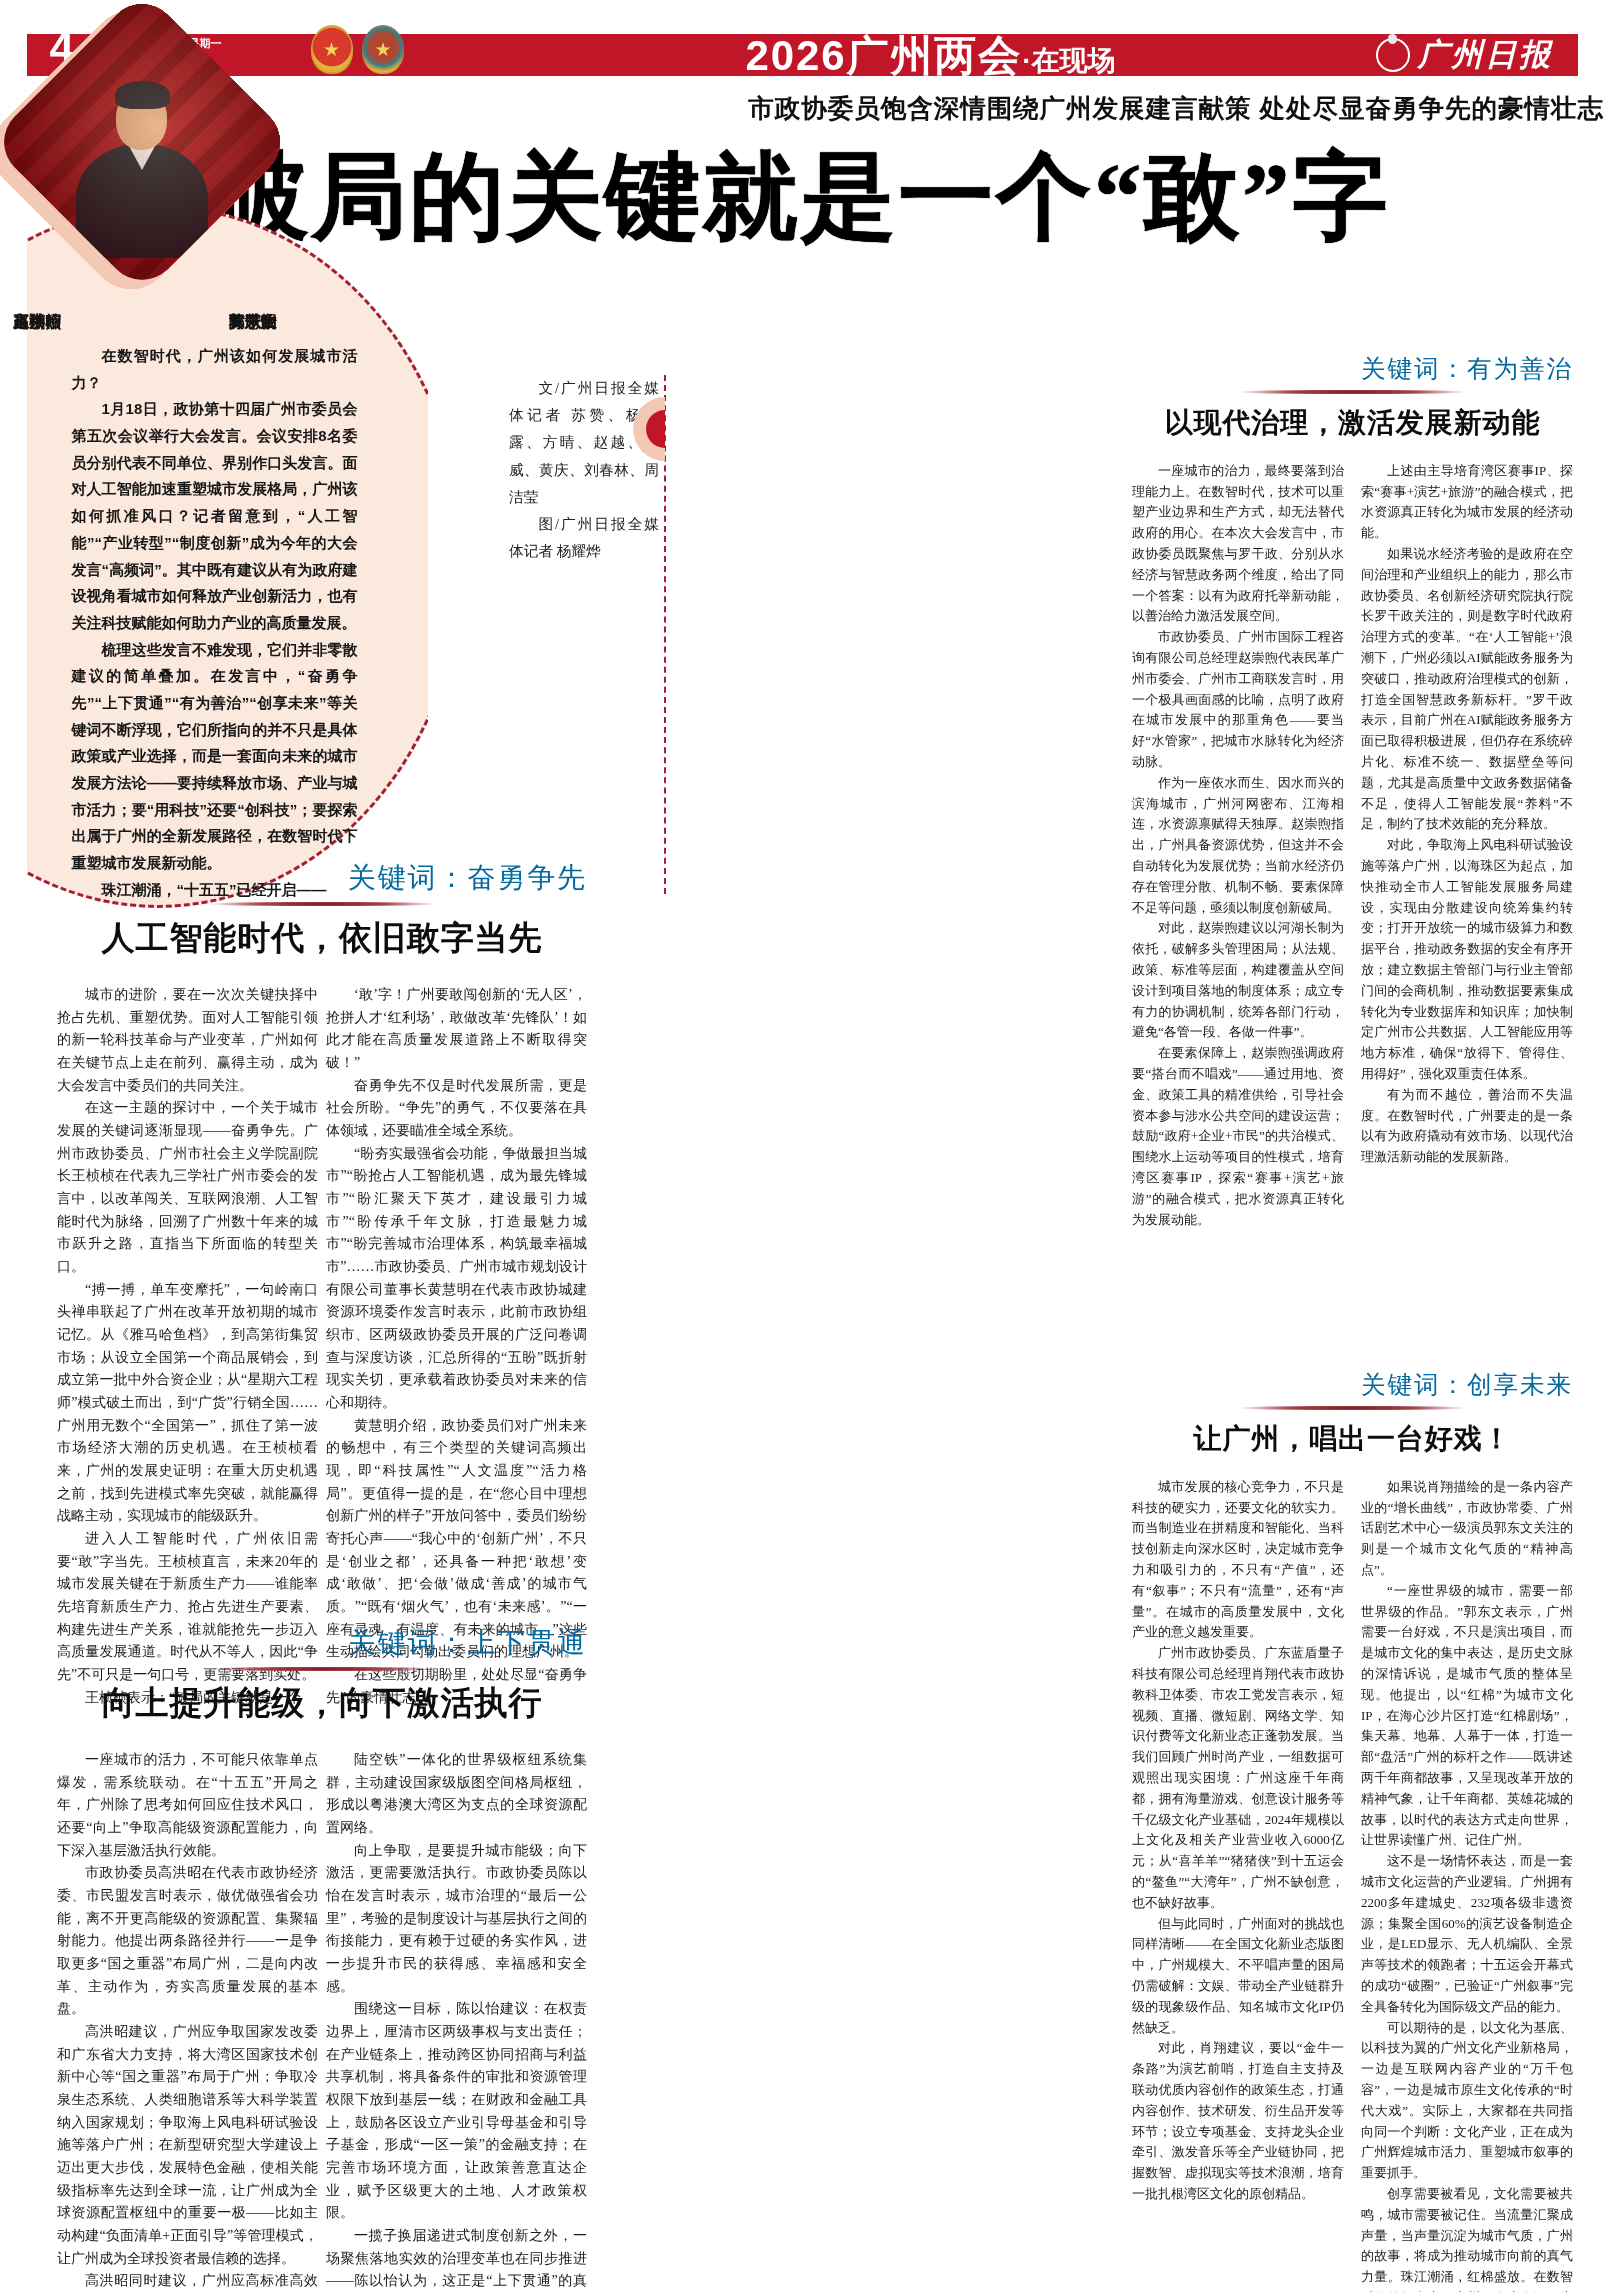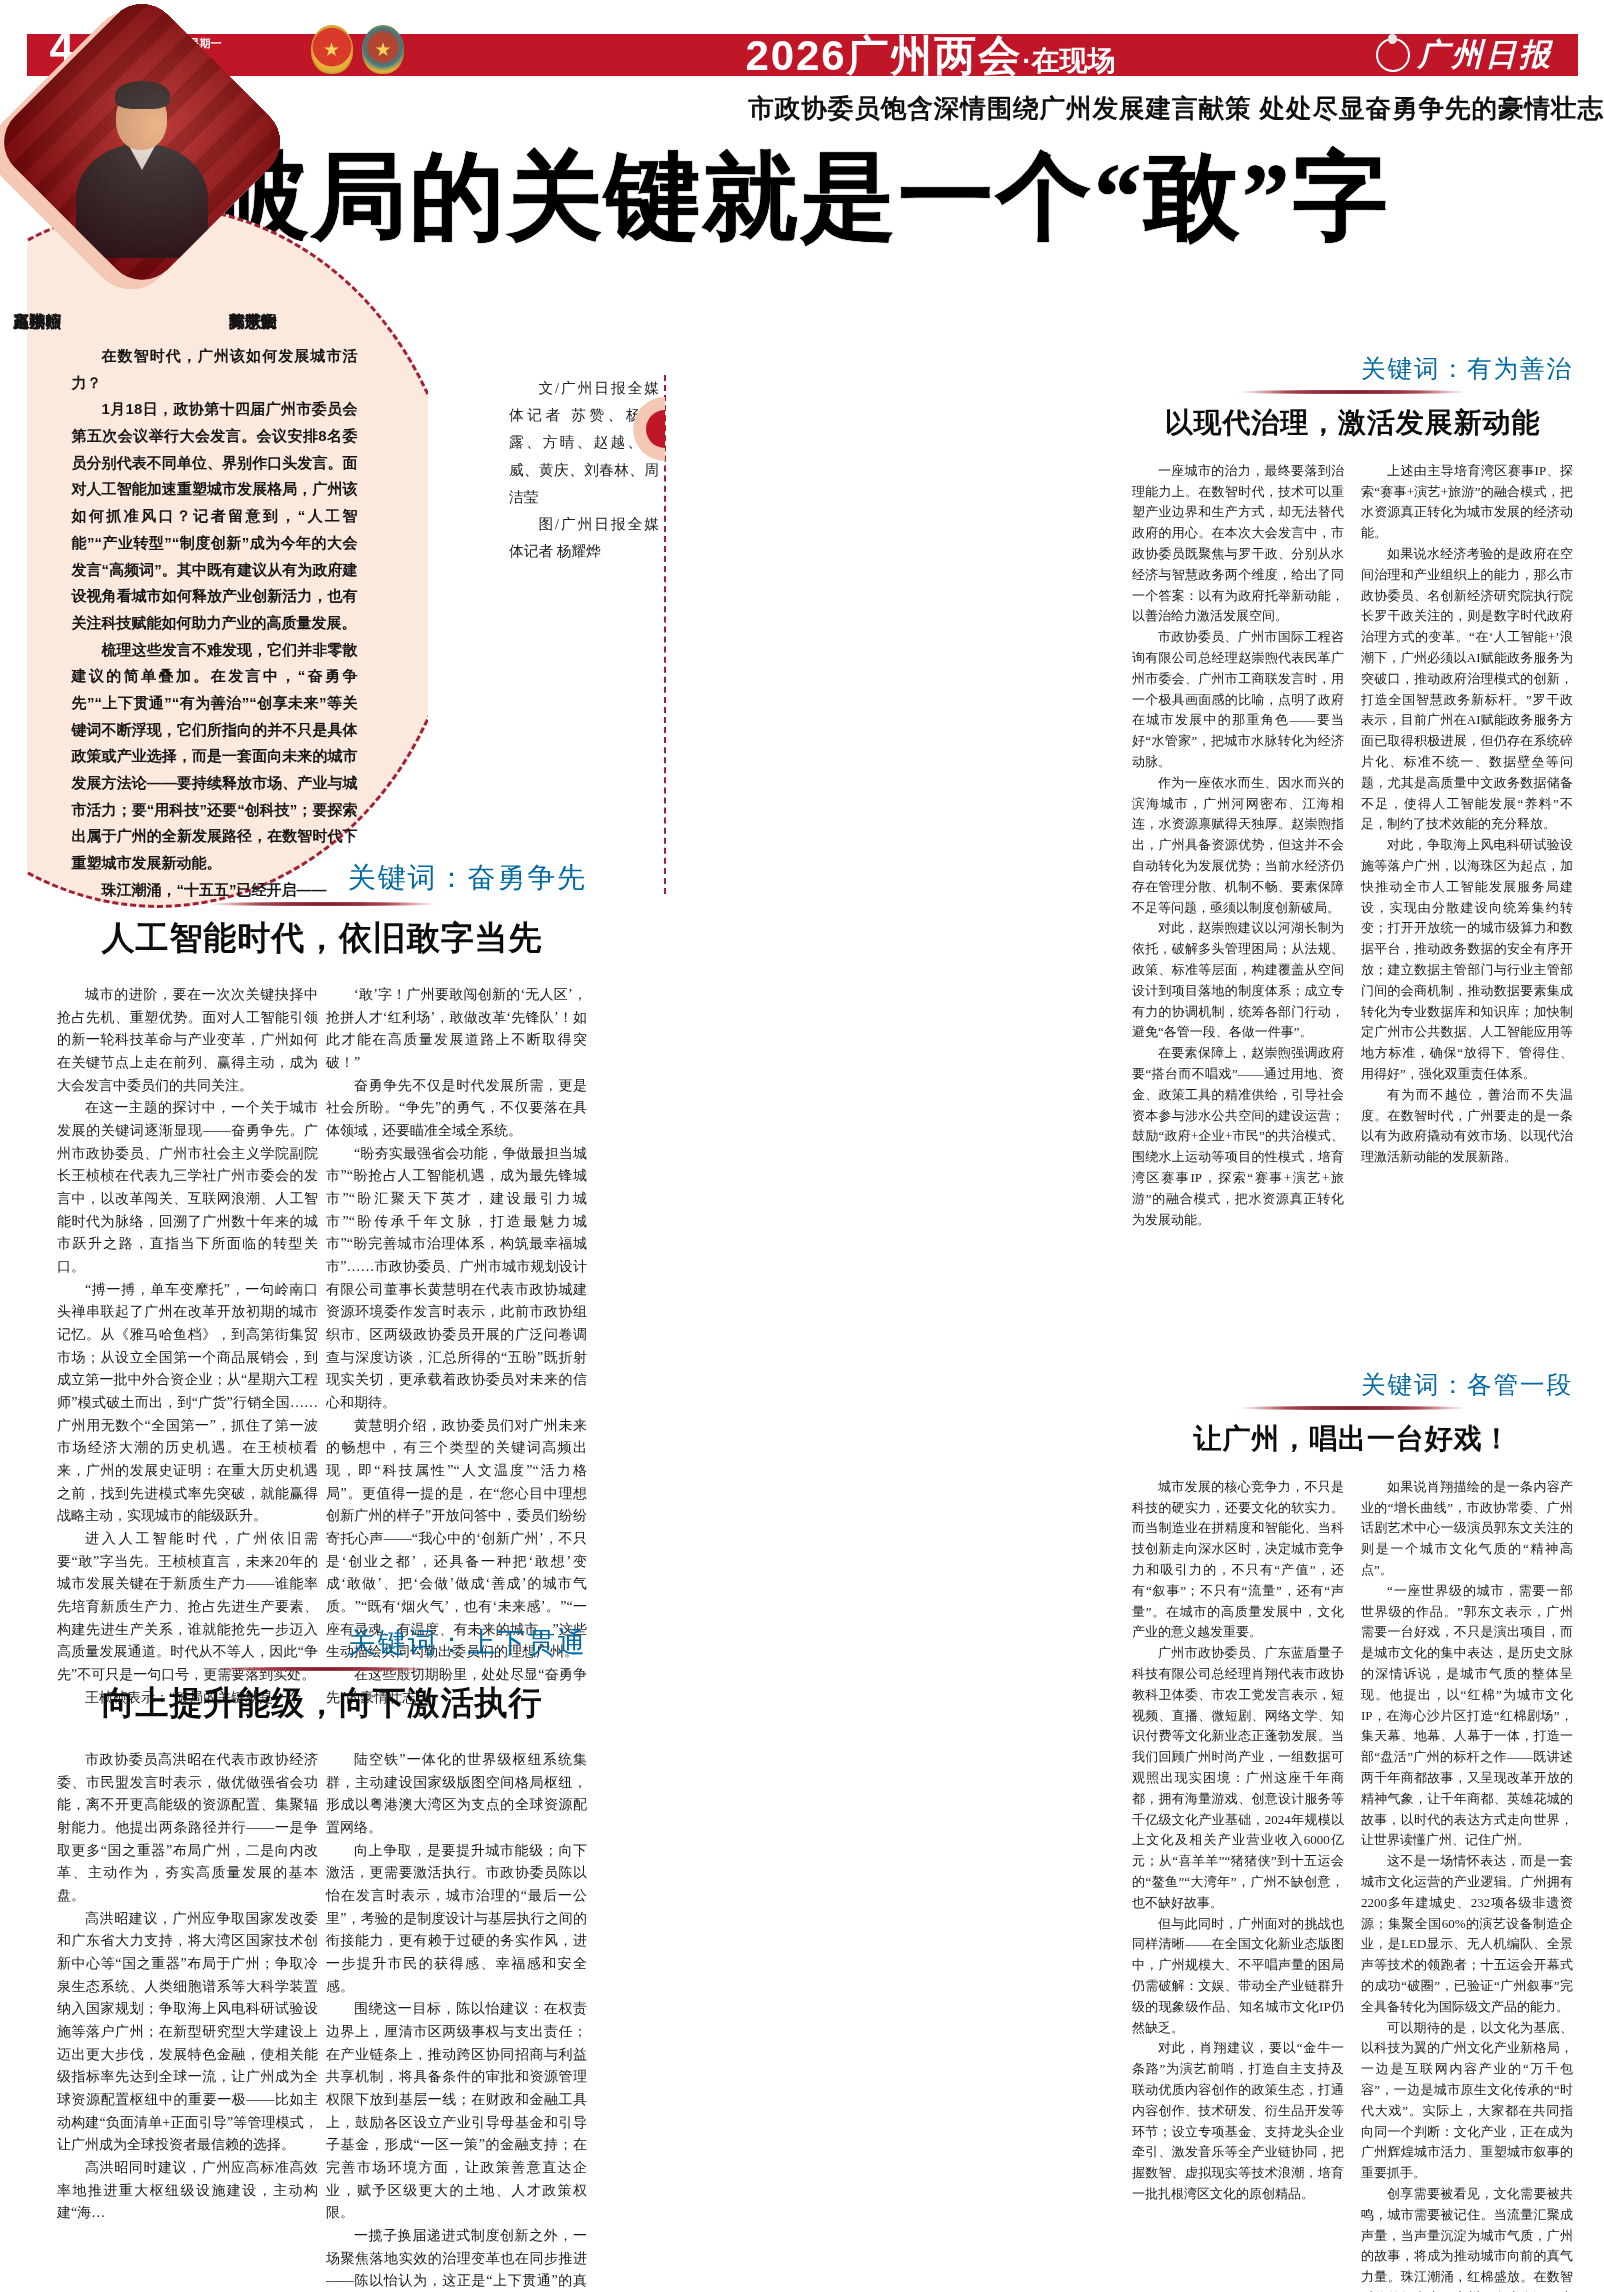--- a/index.html
+++ b/index.html
@@ -152,20 +152,21 @@
       </div>
   </div>
 </div>
 
 <div class="section sec2">
   <div class="kw">关键词：上下贯通</div>
   <div class="rule"></div>
   <div class="subhead">向上提升能级，向下激活执行</div>
   <div class="cols">
     <div class="col">
+        <p>一座城市的活力，不可能只依靠单点爆发，需系统联动。在“十五五”开局之年，广州除了思考如何回应住技术风口，还要“向上”争取高能级资源配置能力，向下深入基层激活执行效能。</p>
         <p>市政协委员高洪昭在代表市政协经济委、市民盟发言时表示，做优做强省会功能，离不开更高能级的资源配置、集聚辐射能力。他提出两条路径并行——一是争取更多“国之重器”布局广州，二是向内改革、主动作为，夯实高质量发展的基本盘。</p>
         <p>高洪昭建议，广州应争取国家发改委和广东省大力支持，将大湾区国家技术创新中心等“国之重器”布局于广州；争取冷泉生态系统、人类细胞谱系等大科学装置纳入国家规划；争取海上风电科研试验设施等落户广州；在新型研究型大学建设上迈出更大步伐，发展特色金融，使相关能级指标率先达到全球一流，让广州成为全球资源配置枢纽中的重要一极——比如主动构建“负面清单+正面引导”等管理模式，让广州成为全球投资者最信赖的选择。</p>
         <p>高洪昭同时建议，广州应高标准高效率地推进重大枢纽级设施建设，主动构建“海…</p>
       </div>
     <div class="col">
         <p>陆空铁”一体化的世界级枢纽系统集群，主动建设国家级版图空间格局枢纽，形成以粤港澳大湾区为支点的全球资源配置网络。</p>
         <p>向上争取，是要提升城市能级；向下激活，更需要激活执行。市政协委员陈以怡在发言时表示，城市治理的“最后一公里”，考验的是制度设计与基层执行之间的衔接能力，更有赖于过硬的务实作风，进一步提升市民的获得感、幸福感和安全感。</p>
         <p>围绕这一目标，陈以怡建议：在权责边界上，厘清市区两级事权与支出责任；在产业链条上，推动跨区协同招商与利益共享机制，将具备条件的审批和资源管理权限下放到基层一线；在财政和金融工具上，鼓励各区设立产业引导母基金和引导子基金，形成“一区一策”的金融支持；在完善市场环境方面，让政策善意直达企业，赋予区级更大的土地、人才政策权限。</p>
         <p>一揽子换届递进式制度创新之外，一场聚焦落地实效的治理变革也在同步推进——陈以怡认为，这正是“上下贯通”的真正含义，让城市形成环环相扣、持续奔涌的内生动力。</p>
       </div>
@@ -187,21 +188,21 @@
     <div class="col">
         <p>上述由主导培育湾区赛事IP、探索“赛事+演艺+旅游”的融合模式，把水资源真正转化为城市发展的经济动能。</p>
         <p>如果说水经济考验的是政府在空间治理和产业组织上的能力，那么市政协委员、名创新经济研究院执行院长罗干政关注的，则是数字时代政府治理方式的变革。“在‘人工智能+’浪潮下，广州必须以AI赋能政务服务为突破口，推动政府治理模式的创新，打造全国智慧政务新标杆。”罗干政表示，目前广州在AI赋能政务服务方面已取得积极进展，但仍存在系统碎片化、标准不统一、数据壁垒等问题，尤其是高质量中文政务数据储备不足，使得人工智能发展“养料”不足，制约了技术效能的充分释放。</p>
         <p>对此，争取海上风电科研试验设施等落户广州，以海珠区为起点，加快推动全市人工智能发展服务局建设，实现由分散建设向统筹集约转变；打开开放统一的城市级算力和数据平台，推动政务数据的安全有序开放；建立数据主管部门与行业主管部门间的会商机制，推动数据要素集成转化为专业数据库和知识库；加快制定广州市公共数据、人工智能应用等地方标准，确保“放得下、管得住、用得好”，强化双重责任体系。</p>
         <p>有为而不越位，善治而不失温度。在数智时代，广州要走的是一条以有为政府撬动有效市场、以现代治理激活新动能的发展新路。</p>
       </div>
   </div>
 </div>
 
 <div class="section sec4">
-  <div class="kw">关键词：各管一段</div>
+  <div class="kw">关键词：创享未来</div>
   <div class="rule"></div>
   <div class="subhead">让广州，唱出一台好戏！</div>
   <div class="cols">
     <div class="col">
         <p>城市发展的核心竞争力，不只是科技的硬实力，还要文化的软实力。而当制造业在拼精度和智能化、当科技创新走向深水区时，决定城市竞争力和吸引力的，不只有“产值”，还有“叙事”；不只有“流量”，还有“声量”。在城市的高质量发展中，文化产业的意义越发重要。</p>
         <p>广州市政协委员、广东蓝盾量子科技有限公司总经理肖翔代表市政协教科卫体委、市农工党发言表示，短视频、直播、微短剧、网络文学、知识付费等文化新业态正蓬勃发展。当我们回顾广州时尚产业，一组数据可观照出现实困境：广州这座千年商都，拥有海量游戏、创意设计服务等千亿级文化产业基础，2024年规模以上文化及相关产业营业收入6000亿元；从“喜羊羊”“猪猪侠”到十五运会的“鳌鱼”“大湾年”，广州不缺创意，也不缺好故事。</p>
         <p>但与此同时，广州面对的挑战也同样清晰——在全国文化新业态版图中，广州规模大、不平唱声量的困局仍需破解：文娱、带动全产业链群升级的现象级作品、知名城市文化IP仍然缺乏。</p>
         <p>对此，肖翔建议，要以“金牛一条路”为演艺前哨，打造自主支持及联动优质内容创作的政策生态，打通内容创作、技术研发、衍生品开发等环节；设立专项基金、支持龙头企业牵引、激发音乐等全产业链协同，把握数智、虚拟现实等技术浪潮，培育一批扎根湾区文化的原创精品。</p>
       </div>
     <div class="col">

